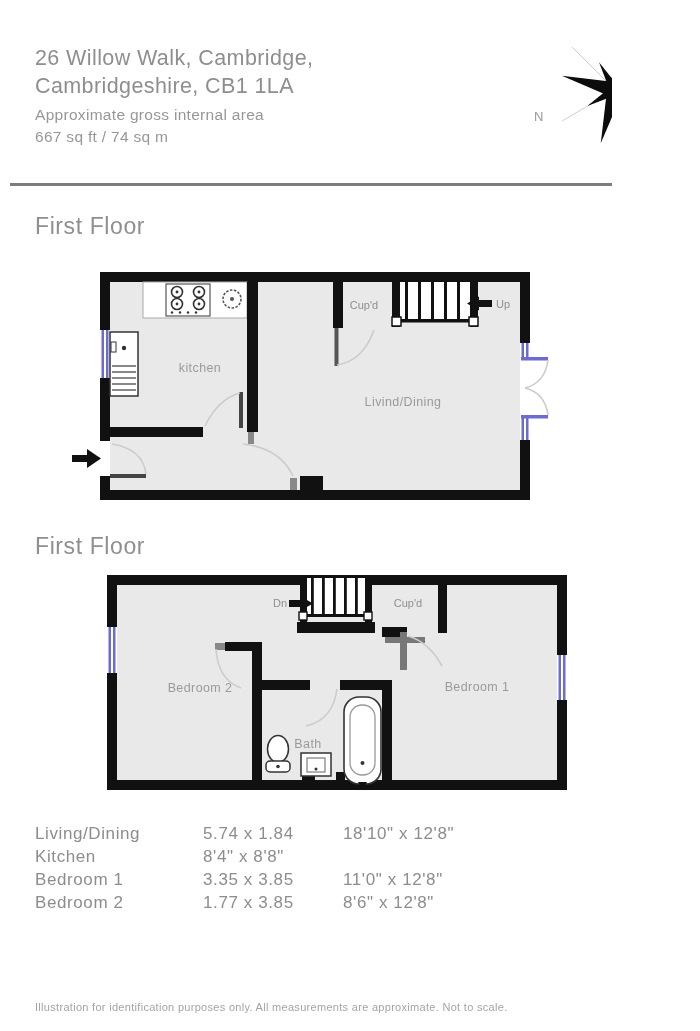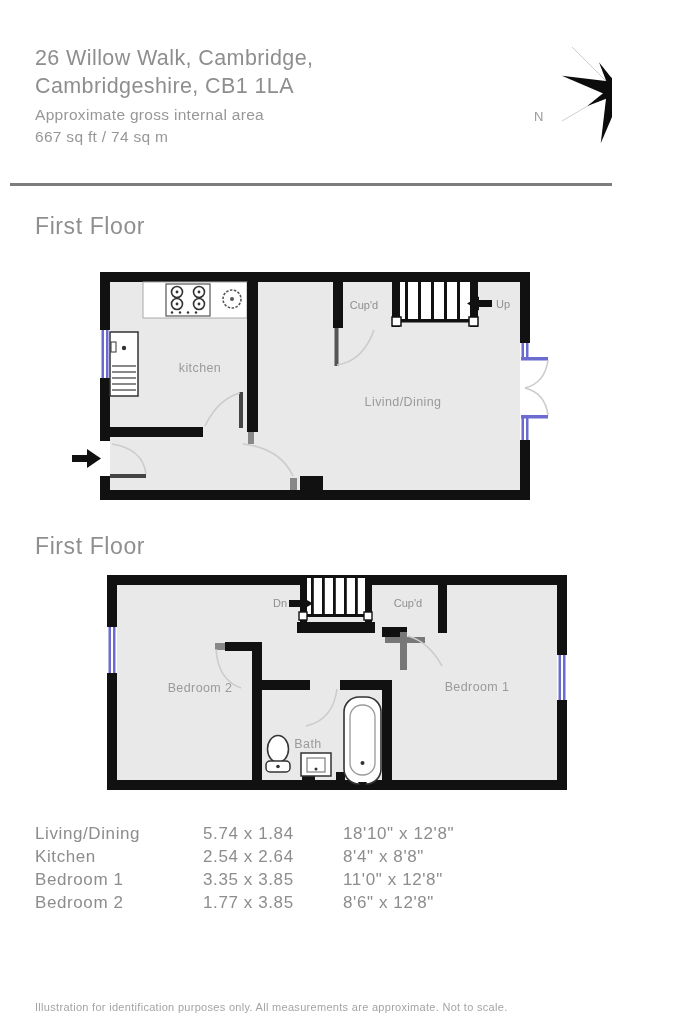--- a/index.html
+++ b/index.html
@@ -259,21 +259,20 @@
   </svg>
 
   <div class="abs dim-table">
     <div class="dim-row">
       <span class="dim-room">Living/Dining</span>
       <span class="dim-metric">5.74 x 1.84</span>
       <span class="dim-imperial">18'10" x 12'8"</span>
     </div>
     <div class="dim-row">
       <span class="dim-room">Kitchen</span>
-      <span class="dim-metric">2.54 x 2.64</span>
       <span class="dim-imperial">8'4" x 8'8"</span>
     </div>
     <div class="dim-row">
       <span class="dim-room">Bedroom 1</span>
       <span class="dim-metric">3.35 x 3.85</span>
       <span class="dim-imperial">11'0" x 12'8"</span>
     </div>
     <div class="dim-row">
       <span class="dim-room">Bedroom 2</span>
       <span class="dim-metric">1.77 x 3.85</span>

